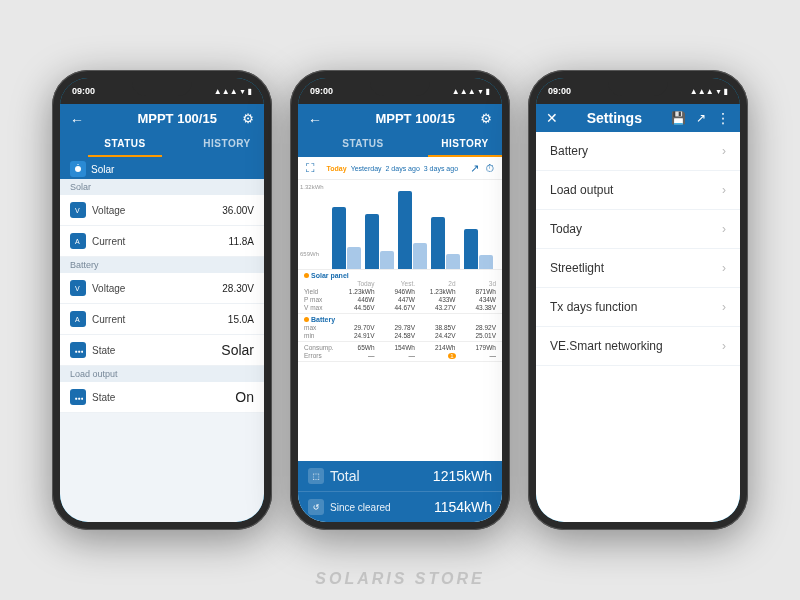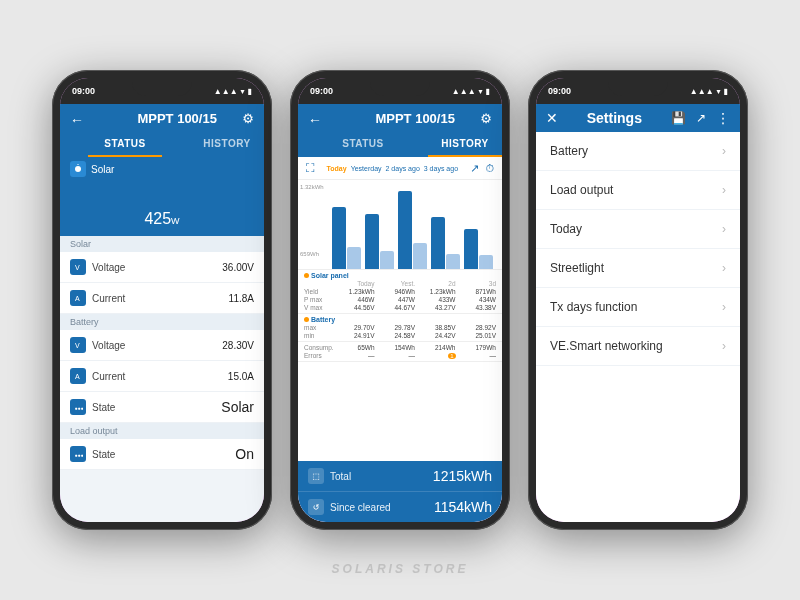--- a/index.html
+++ b/index.html
@@ -9,24 +9,24 @@
       background: #e8e8e8;
       font-family: -apple-system, BlinkMacSystemFont, 'Helvetica Neue', Arial, sans-serif;
       display: flex;
       align-items: center;
       justify-content: center;
       overflow: hidden;
     }
 
     .watermark {
       position: absolute;
-      bottom: 24px;
+      bottom: 12px;
       left: 50%;
       transform: translateX(-50%);
-      font-size: 12px;
+      font-size: 16px;
       font-weight: 700;
       color: rgba(180,180,180,0.7);
       letter-spacing: 3px;
       font-style: italic;
     }
 
     .phones-container {
       display: flex;
       gap: 18px;
       align-items: center;
@@ -40,21 +40,21 @@
       border-radius: 36px;
       padding: 8px;
       box-shadow: 0 10px 40px rgba(0,0,0,0.4), inset 0 0 0 1px #555;
       position: relative;
     }
     .phone-screen {
       width: 100%;
       height: 100%;
       border-radius: 28px;
       overflow: hidden;
-      background: #f0abfc;
+      background: #0ea5e9;
       display: flex;
       flex-direction: column;
     }
 
     
     .notch-bar {
       background: #2a2a2a;
       height: 26px;
       border-radius: 0;
       display: flex;
@@ -278,31 +278,20 @@
           <div style="display:flex;align-items:center;gap:5px;padding-bottom:2px;">
             <div class="row-icon icon-solar">
               <svg viewBox="0 0 10 10">
                   <circle cx="5" cy="5" r="3"></circle>
                   <line x1="5" y1="1" x2="5" y2="0" stroke="#fff" stroke-width="1"></line>
                 </svg>
             </div>
             <span style="color:#fff;font-size:10px;">Solar</span>
           </div>
 
-          <div style="display:flex;justify-content:center;padding:4px 0 8px;">
-            <div style="position:relative;width:80px;height:45px;overflow:hidden;">
-              <svg width="80" height="80" viewBox="0 0 80 80" style="position:absolute;top:0;left:0;">
-                <path d="M10,70 A35,35 0 0,1 70,70" fill="none" stroke="rgba(255,255,255,0.2)" stroke-width="4" stroke-linecap="round"></path>
-                <path d="M10,70 A35,35 0 0,1 70,70" fill="none" stroke="#fff" stroke-width="4" stroke-linecap="round" stroke-dasharray="110" stroke-dashoffset="30"></path>
-              </svg>
-              <div style="position:absolute;bottom:0;width:100%;text-align:center;color:#fff;font-size:16px;font-weight:300;">
-                <span>425</span><span style="font-size:9px;">W</span>
-              </div>
-            </div>
-          </div>
         </div>
 
         <div class="group-label">Solar</div>
         <div class="data-group">
           <div class="data-row">
             <div class="data-row-left">
               <div class="row-icon">
                 <svg viewBox="0 0 10 10" fill="none">
                     <rect width="10" height="10" rx="2" fill="#1a6daf"></rect>
                     <text x="2" y="8" font-size="7" fill="#fff">V</text>
@@ -516,21 +505,21 @@
             </div>
           </div>
         </div>
 
         <div style="background:#1a6daf;flex-shrink:0;">
           <div style="display:flex;align-items:center;justify-content:space-between;padding:7px 10px;border-bottom:1px solid rgba(255,255,255,0.15);">
             <div style="display:flex;align-items:center;gap:6px;">
               <div style="width:16px;height:16px;background:rgba(255,255,255,0.2);border-radius:3px;display:flex;align-items:center;justify-content:center;">
                 <span style="color:#fff;font-size:8px;">⬚</span>
               </div>
-              <span style="color:rgba(255,255,255,0.9);font-size:10px;">Total</span>
+              <span style="color:rgba(255,255,255,0.9);font-size:14px;">Total</span>
             </div>
             <span style="color:#fff;font-size:14px;font-weight:300;">1215kWh</span>
           </div>
           <div style="display:flex;align-items:center;justify-content:space-between;padding:7px 10px;">
             <div style="display:flex;align-items:center;gap:6px;">
               <div style="width:16px;height:16px;background:rgba(255,255,255,0.2);border-radius:3px;display:flex;align-items:center;justify-content:center;">
                 <span style="color:#fff;font-size:8px;">↺</span>
               </div>
               <span style="color:rgba(255,255,255,0.9);font-size:10px;">Since cleared</span>
             </div>

